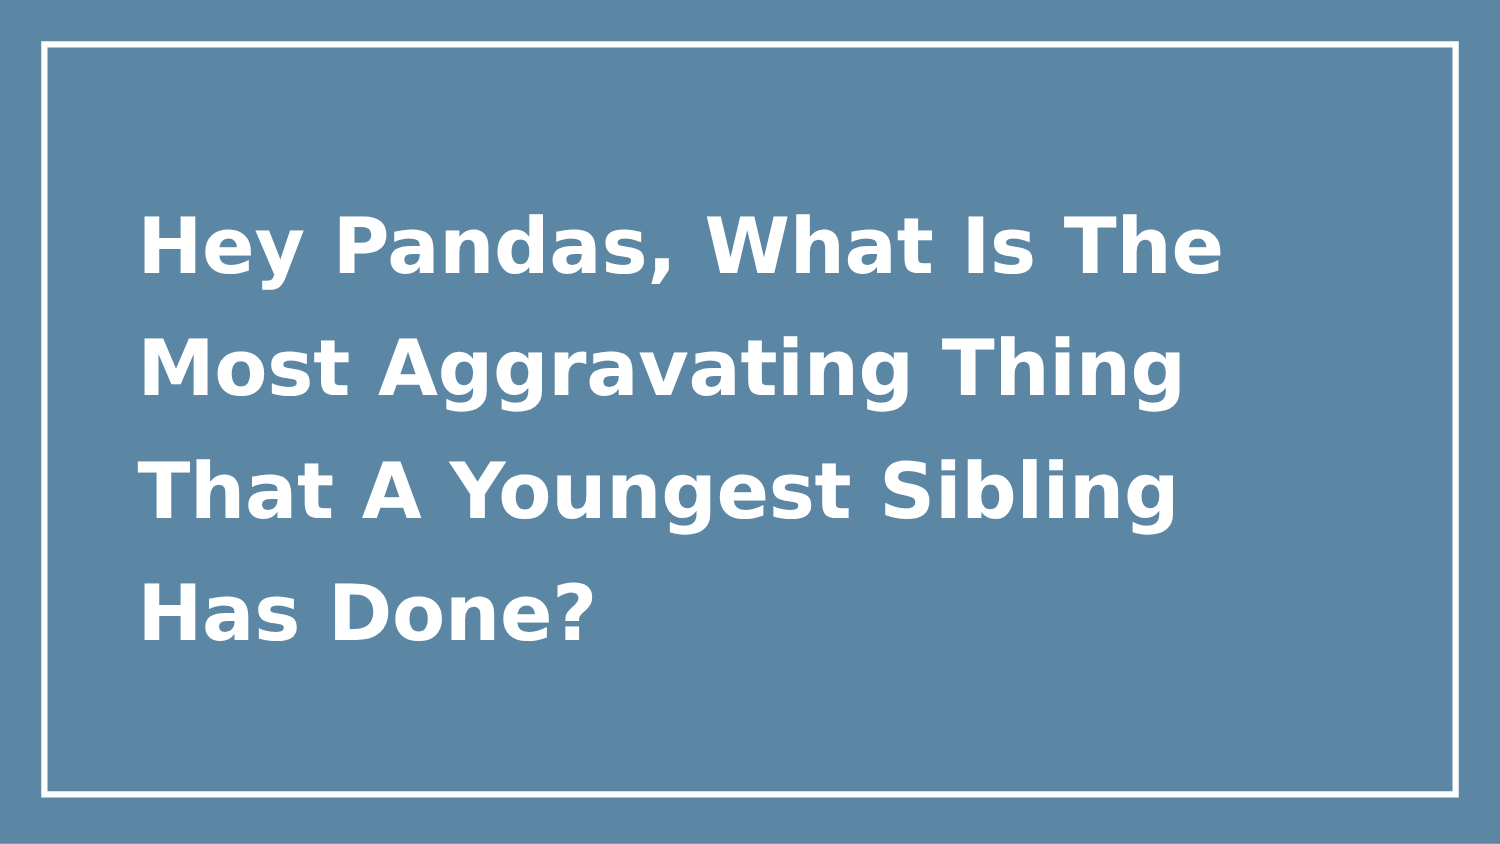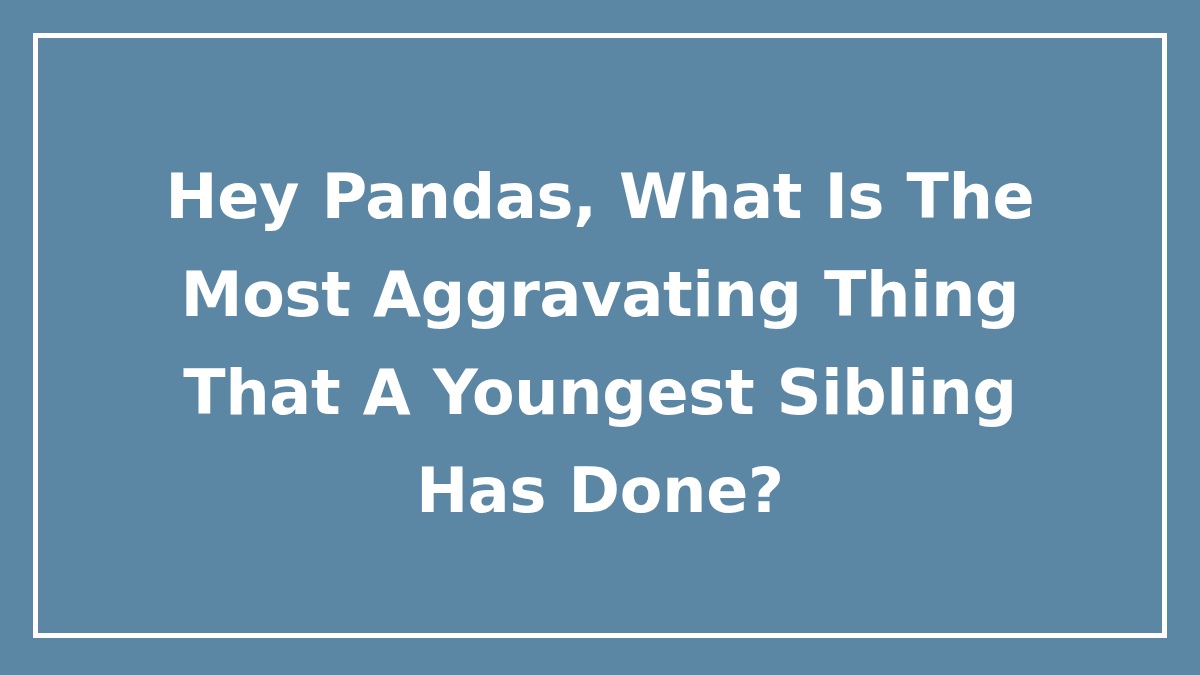--- a/index.html
+++ b/index.html
@@ -46,21 +46,20 @@
   }
 
   .headline {
     margin: 0;
     color: #ffffff;
     font-family: "DejaVu Sans", "Liberation Sans", sans-serif;
     font-size: 62px;
     font-weight: bold;
     line-height: 98px;
     letter-spacing: -0.2px;
-    text-align: center;
     word-spacing: 1px;
     max-width: 980px;
   }
 </style>
 </head>
 <body>
 
 <div class="poster">
 
   <div class="poster-frame"></div>

